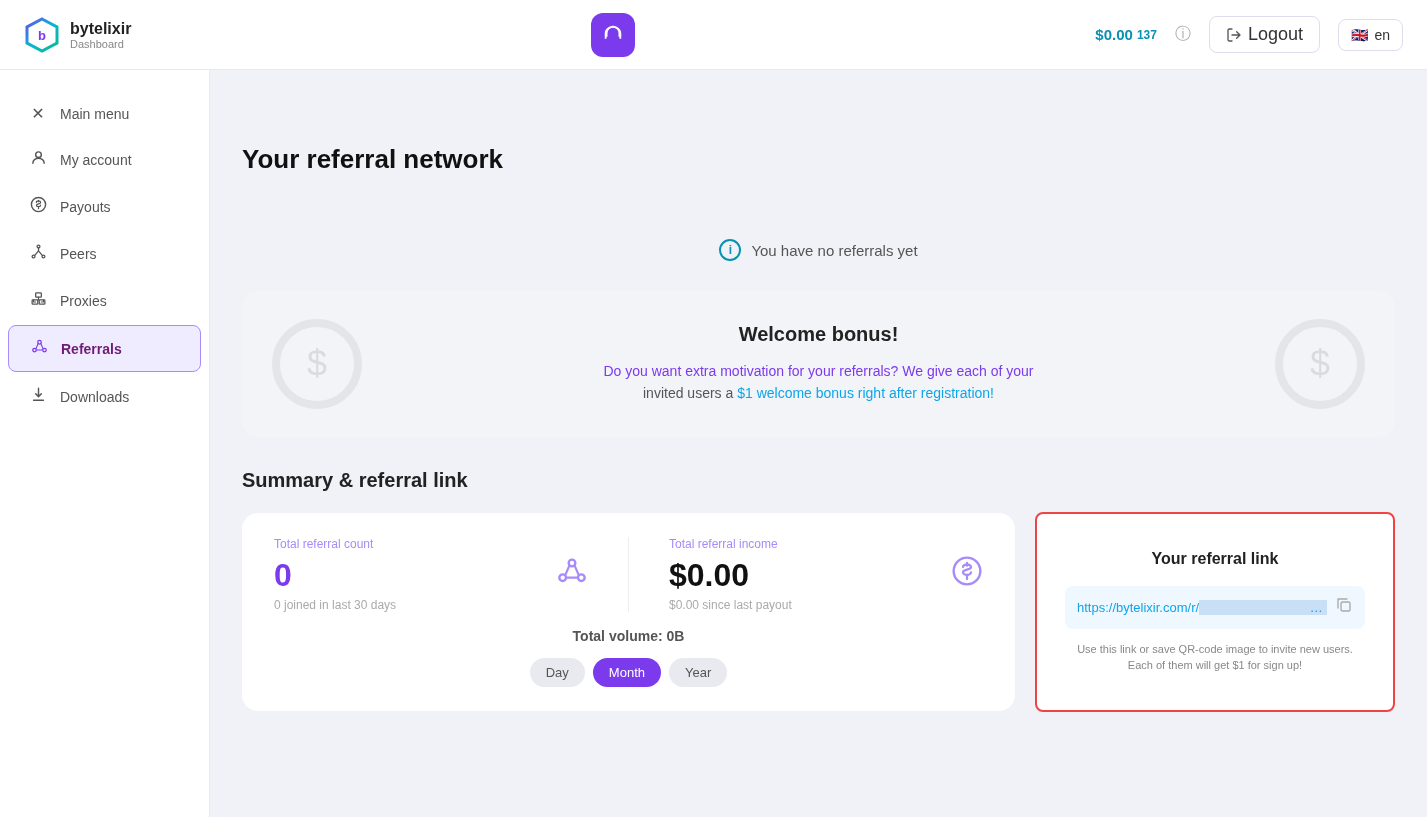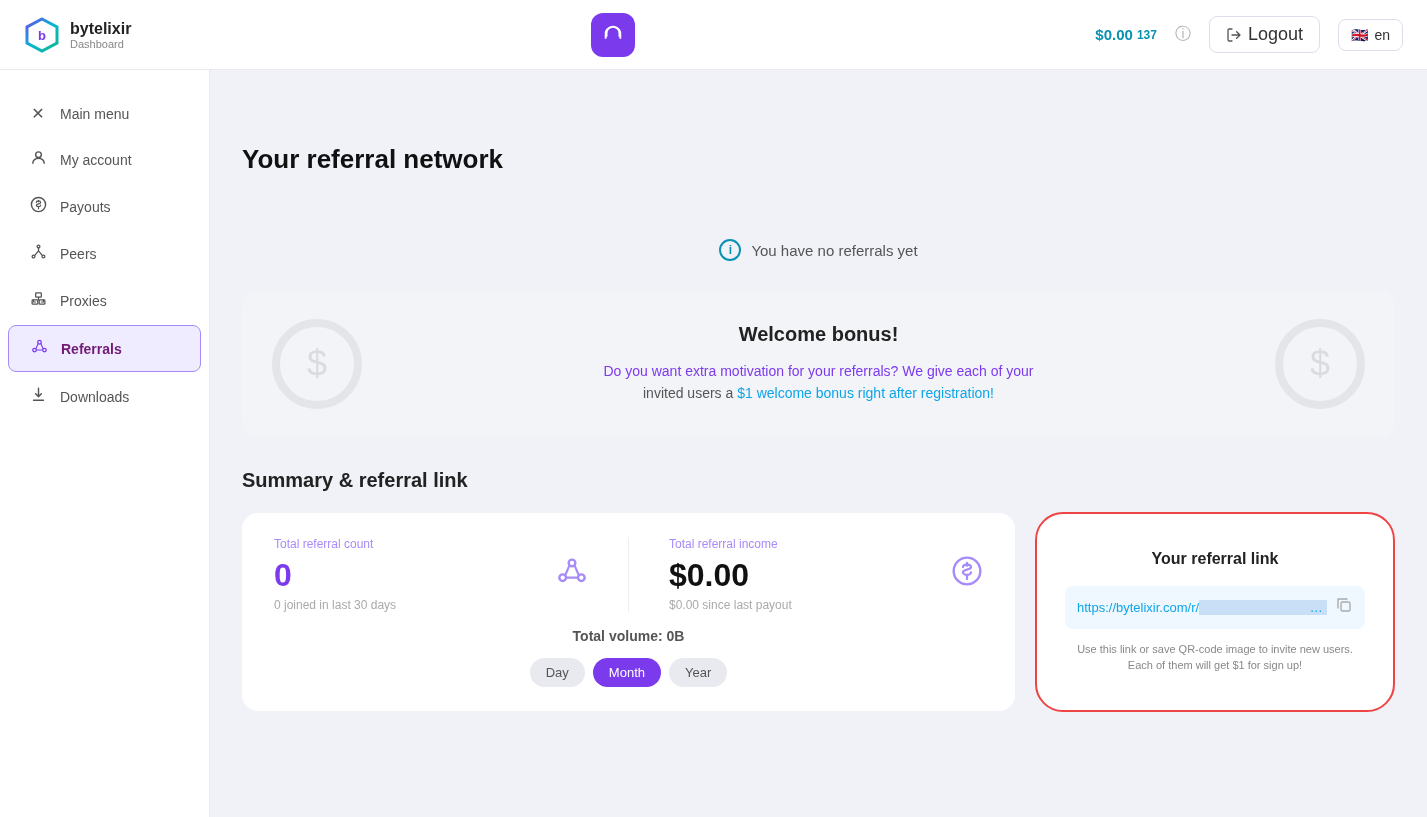--- a/index.html
+++ b/index.html
@@ -118,21 +118,21 @@
     .volume-row span { font-weight: 600; }
     .period-btns { display: flex; gap: 8px; justify-content: center; margin-top: 14px; }
     .period-btn {
       padding: 7px 16px; border-radius: 20px; border: none; cursor: pointer;
       font-size: 13px; background: #e8eaf0; color: #555;
     }
     .period-btn.active { background: #7c3aed; color: #fff; }
 
     
     .ref-link-card {
-      background: #fff; border-radius: 28px; padding: 36px 28px;
+      background: #fff; border-radius: 8px; padding: 36px 28px;
       width: 360px; flex-shrink: 0;
       border: 2px solid #ef4444;
     }
     .ref-link-title { font-size: 16px; font-weight: 700; text-align: center; margin-bottom: 18px; }
     .ref-tabs { display: flex; gap: 0; justify-content: center; margin-bottom: 16px; }
     .ref-tab {
       padding: 8px 24px; border-radius: 8px; cursor: pointer; font-size: 14px; font-weight: 500;
       border: none; background: transparent; color: #555;
     }
     .ref-tab.active { background: #7c3aed; color: #fff; }

